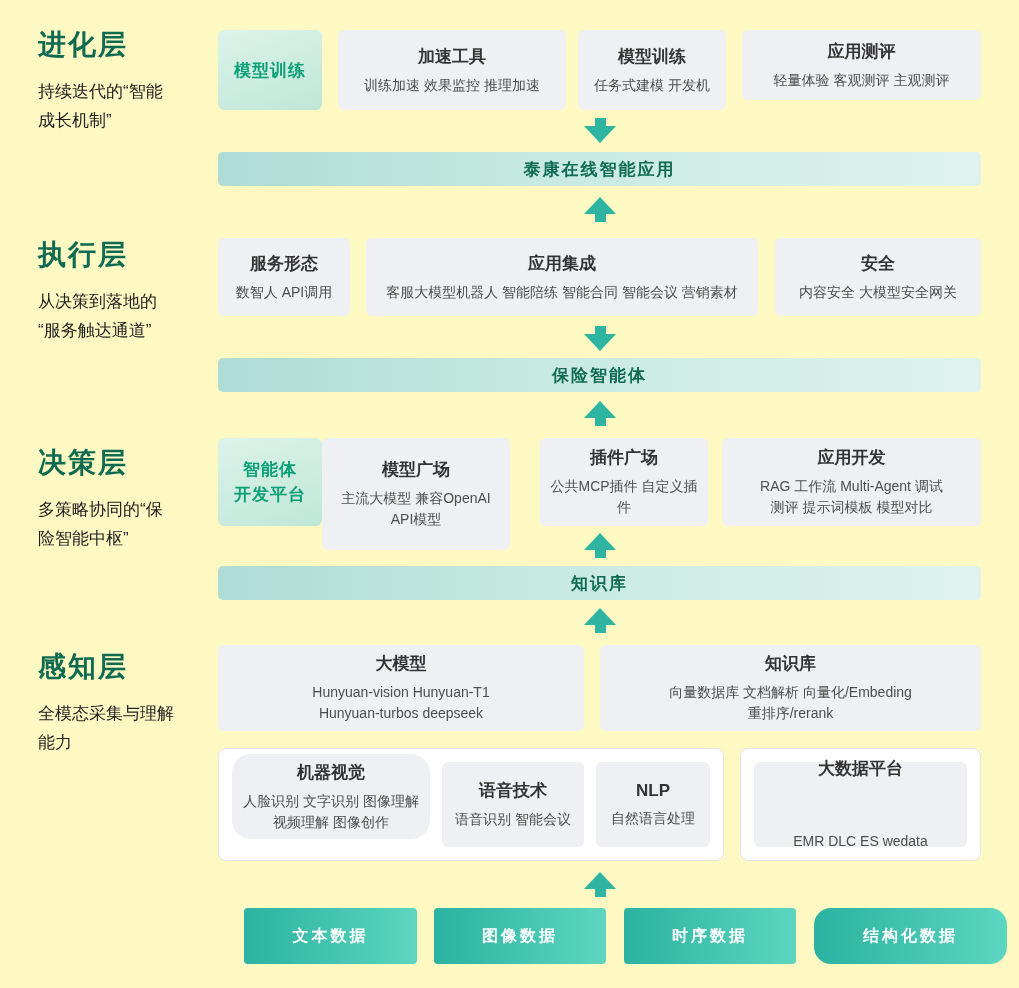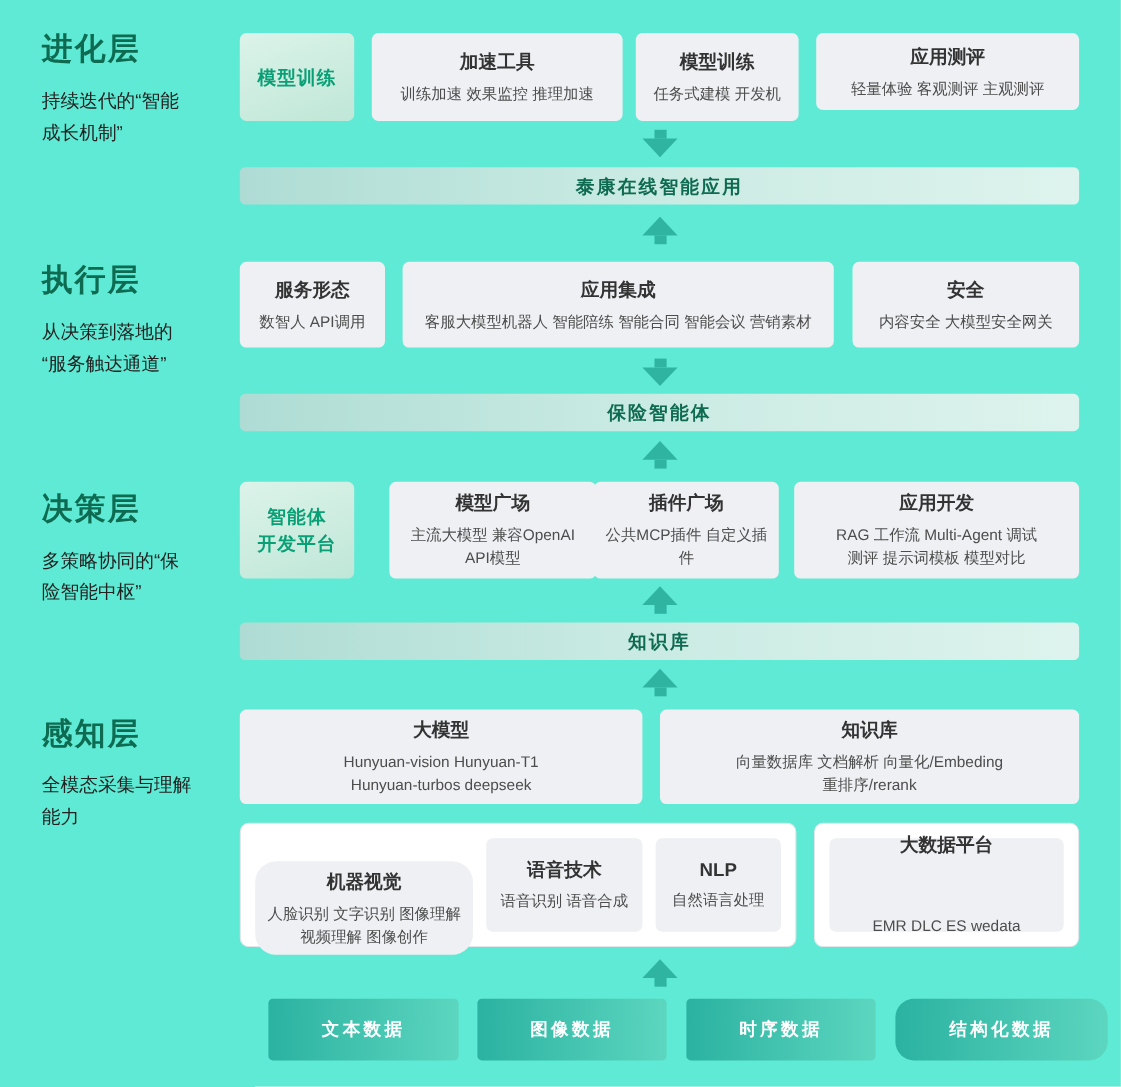--- a/index.html
+++ b/index.html
@@ -1,18 +1,18 @@
 <!DOCTYPE html>
 <html><head>
 <meta charset="utf-8">
 <style>
   * { margin:0; padding:0; box-sizing:border-box; }
   html,body { background:#ffffff; }
   body { font-family:"Liberation Sans","DejaVu Sans",sans-serif; }
-  .canvas { position:relative; width:1019px; height:988px; background:#5eead4; overflow:hidden; }
+  .canvas { position:relative; width:1019px; height:988px; background:#fef9c3; overflow:hidden; }
 
   .layer-label { position:absolute; left:38px; width:180px; }
   .layer-title { font-size:28px; font-weight:bold; color:#0e6b51; letter-spacing:2px; }
   .layer-sub { margin-top:13px; font-size:17px; color:#222222; line-height:29px; }
 
   .card { position:absolute; background:#eef0f3; border-radius:6px; display:flex; flex-direction:column;
           align-items:center; justify-content:center; text-align:center; padding:8px 10px; }
   .card-title { font-size:17px; font-weight:bold; color:#333333; margin-bottom:7px; }
   .card-line { font-size:14px; color:#4d4d4d; line-height:21px; }
 
@@ -136,21 +136,21 @@
   <div class="arrow up" style="top:401px;">
     <div class="tri"></div>
     <div class="stem"></div>
   </div>
 
   <div class="hl-card" style="left:218px;top:438px;width:104px;height:88px;">
     <div class="hl-line">智能体</div>
     <div class="hl-line">开发平台</div>
   </div>
 
-  <div class="card" style="left:354px;top:438px;width:188px;height:88px;">
+  <div class="card" style="left:322px;top:438px;width:188px;height:112px;">
     <div class="card-title">模型广场</div>
     <div class="card-line">主流大模型 兼容OpenAI</div>
     <div class="card-line">API模型</div>
   </div>
 
   <div class="card" style="left:540px;top:438px;width:168px;height:88px;">
     <div class="card-title">插件广场</div>
     <div class="card-line">公共MCP插件 自定义插件</div>
   </div>
 
@@ -182,29 +182,29 @@
 
   <div class="card" style="left:600px;top:645px;width:381px;height:86px;">
     <div class="card-title">知识库</div>
     <div class="card-line">向量数据库 文档解析 向量化/Embeding</div>
     <div class="card-line">重排序/rerank</div>
   </div>
 
   <div class="group-box" style="left:218px;top:748px;width:506px;height:113px;"></div>
   <div class="group-box" style="left:740px;top:748px;width:241px;height:113px;"></div>
 
-  <div class="card" style="left:232px;top:783px;width:198px;height:85px;border-radius:19px;">
+  <div class="card" style="left:232px;top:754px;width:198px;height:85px;border-radius:19px;">
     <div class="card-title">机器视觉</div>
     <div class="card-line">人脸识别 文字识别 图像理解</div>
     <div class="card-line">视频理解 图像创作</div>
   </div>
 
   <div class="card" style="left:442px;top:762px;width:142px;height:85px;">
     <div class="card-title">语音技术</div>
-    <div class="card-line">语音识别 语音合成</div>
+    <div class="card-line">语音识别 智能会议</div>
   </div>
 
   <div class="card" style="left:596px;top:762px;width:114px;height:85px;">
     <div class="card-title">NLP</div>
     <div class="card-line">自然语言处理</div>
   </div>
 
   <div class="card" style="left:754px;top:762px;width:213px;height:85px;gap:44px;">
     <div class="card-title">大数据平台</div>
     <div class="card-line">EMR DLC ES wedata</div>

